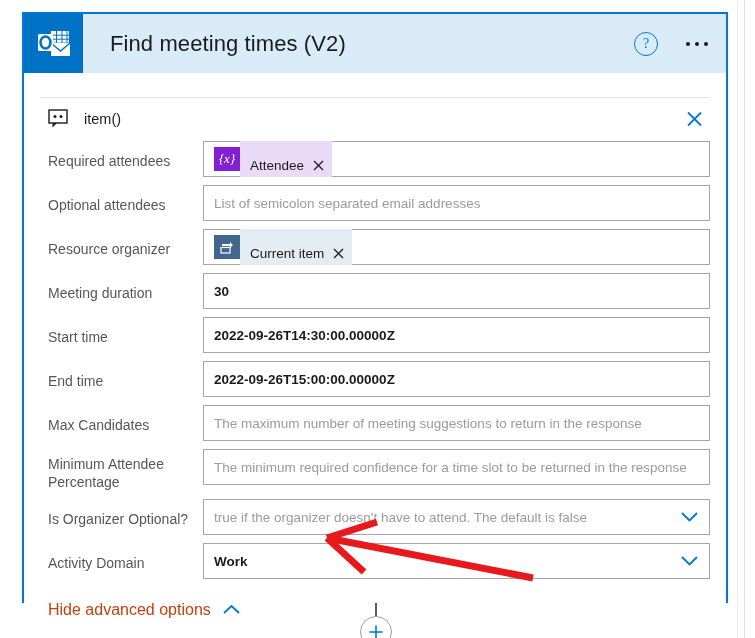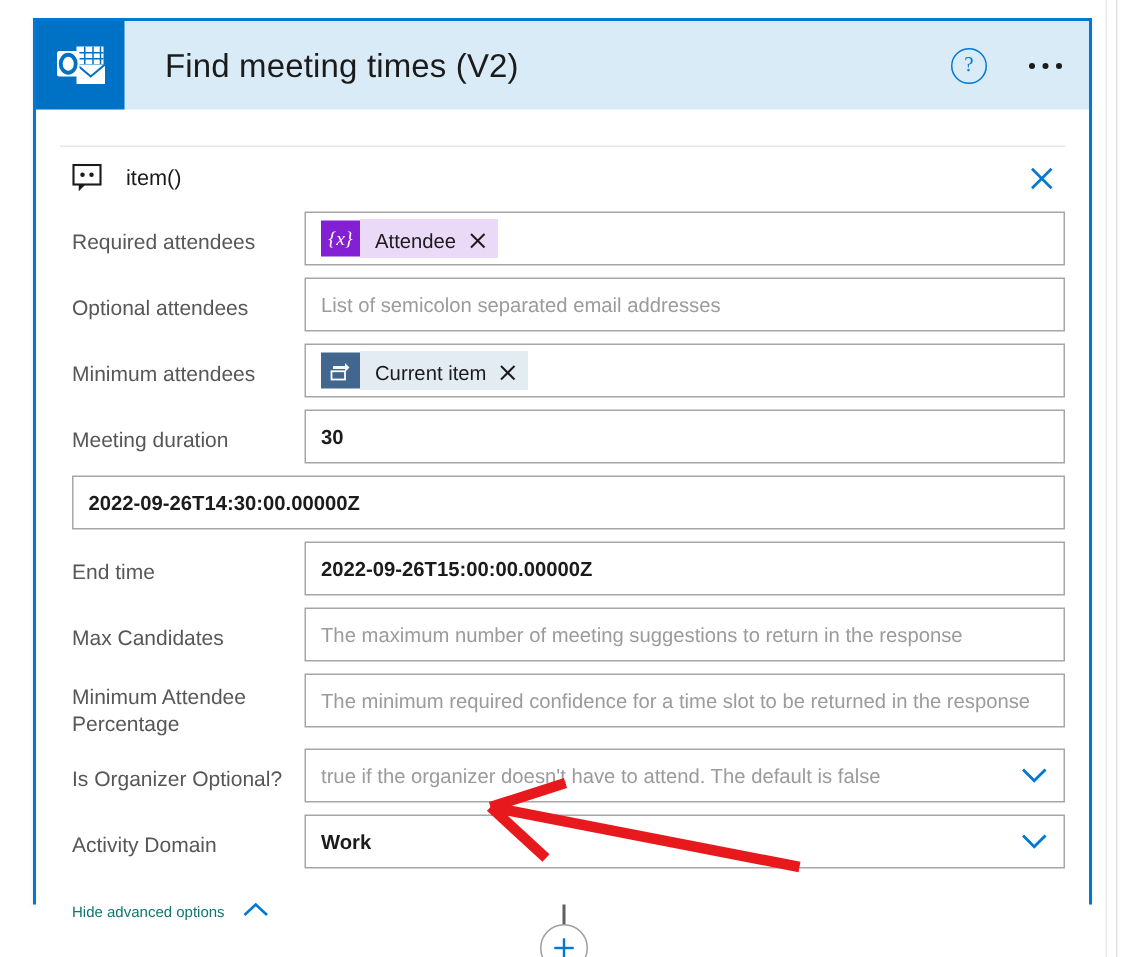--- a/index.html
+++ b/index.html
@@ -230,41 +230,41 @@
     font-style: italic;
     font-size: 13px;
   }
   .token-badge.loop {
     background: #41678f;
     color: #ffffff;
   }
   .token-body {
     display: flex;
     align-items: center;
-    padding: 2px 8px 0 10px;
+    padding: 12px 8px 0 10px;
     height: 24px;
     gap: 9px;
   }
   .token-body.expr { background: #ead9f7; color: #1b1b1b; }
   .token-body.loop { background: #e3ebf3; color: #1b1b1b; }
   .token-x { cursor: pointer; line-height: 0; }
 
   
   .adv-toggle {
     display: flex;
     align-items: center;
     gap: 11px;
     padding-left: 8px;
     margin-top: 22px;
     cursor: pointer;
     width: fit-content;
   }
   .adv-toggle span {
-    color: #0f766e;
-    font-size: 10px;
+    color: #c2410c;
+    font-size: 16px;
   }
 
   
   .connector-line {
     position: absolute;
     left: 375px;
     top: 603px;
     width: 2px;
     height: 16px;
     background: #605e5c;
@@ -381,21 +381,21 @@
       <div class="form-row">
         <div class="row-label">Optional attendees</div>
         <div class="row-field">
           <div class="input-box tall">
             <span class="placeholder">List of semicolon separated email addresses</span>
           </div>
         </div>
       </div>
 
       <div class="form-row">
-        <div class="row-label">Minimum attendees</div>
+        <div class="row-label">Resource organizer</div>
         <div class="row-field">
           <div class="input-box tall">
             <span class="token">
               <span class="token-badge loop">
                 <svg width="14" height="14" viewBox="0 0 14 14">
                   <path d="M2 4 L10 4 L10 2 L13 5 L10 8 L10 6 L2 6 Z" fill="#ffffff" opacity="0.95"></path>
                   <rect x="1" y="7.5" width="9" height="5.5" fill="none" stroke="#ffffff" stroke-width="1.2"></rect>
                 </svg>
               </span>
               <span class="token-body loop">
@@ -415,20 +415,21 @@
       <div class="form-row">
         <div class="row-label">Meeting duration</div>
         <div class="row-field">
           <div class="input-box tall">
             <span class="value">30</span>
           </div>
         </div>
       </div>
 
       <div class="form-row">
+        <div class="row-label">Start time</div>
         <div class="row-field">
           <div class="input-box tall">
             <span class="value">2022-09-26T14:30:00.00000Z</span>
           </div>
         </div>
       </div>
 
       <div class="form-row">
         <div class="row-label">End time</div>
         <div class="row-field">

